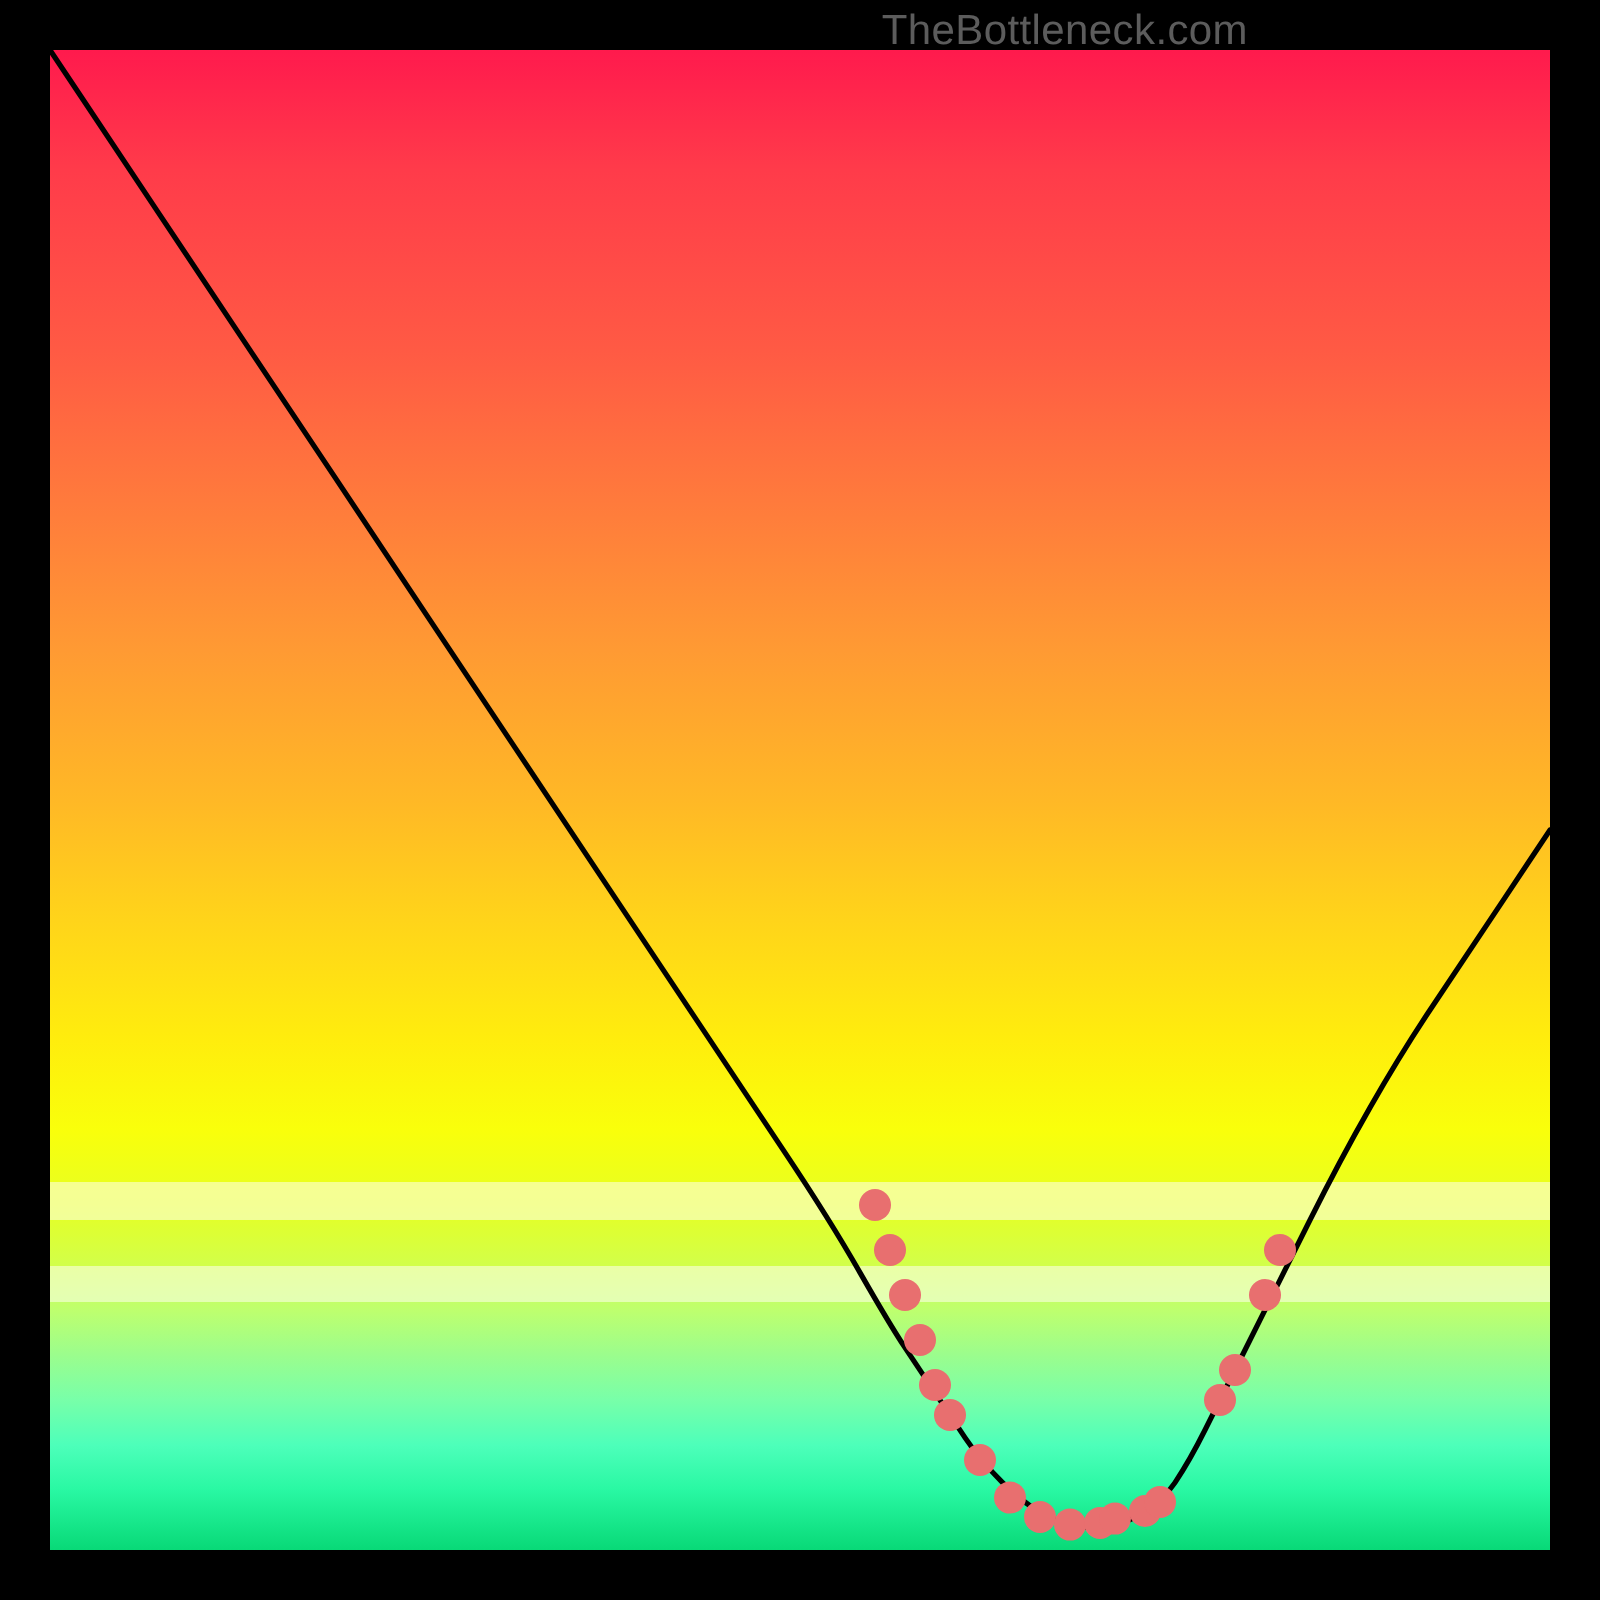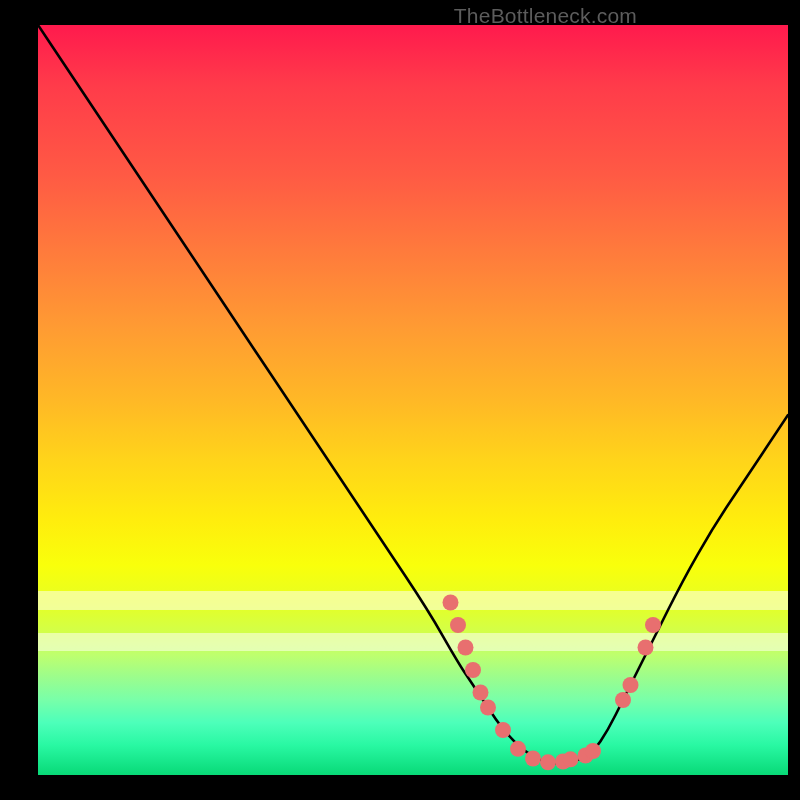--- a/index.html
+++ b/index.html
@@ -7,21 +7,21 @@
     padding: 0;
     width: 800px;
     height: 800px;
     background: #000;
     overflow: hidden;
     font-family: Arial, Helvetica, sans-serif;
   }
   .frame {
     position: absolute;
     top: 0;
-    left: 13px;
+    left: 0;
     width: 636px;
     height: 800px;
     background: #000;
   }
   .plot-area {
     position: absolute;
     left: 25px;
     top: 25px;
     width: 750px;
     height: 750px;

